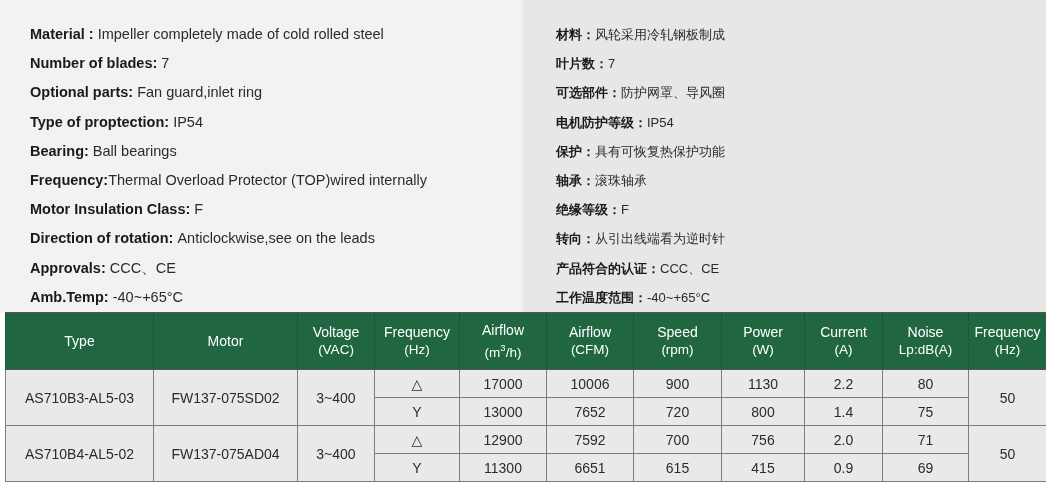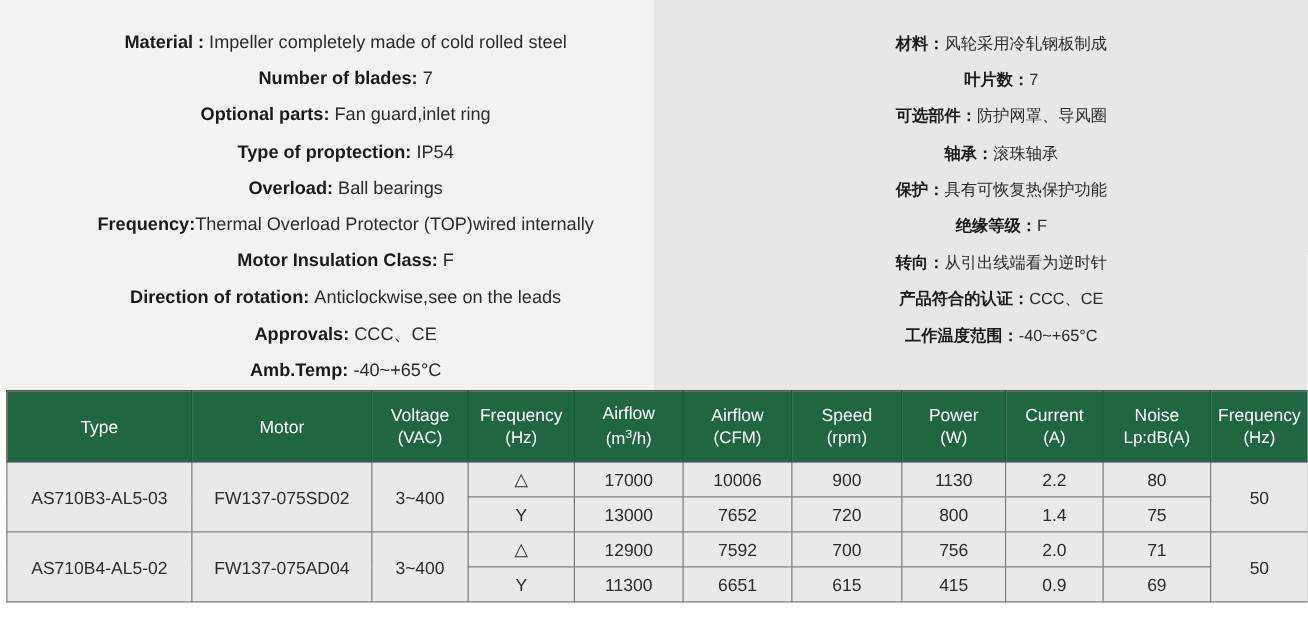--- a/index.html
+++ b/index.html
@@ -10,21 +10,21 @@
     -webkit-font-smoothing:antialiased;
     overflow:hidden;
   }
   .page{position:relative;width:1046px;height:499px;}
 
   
   .spec-area{
     position:absolute;left:0;top:0;width:1046px;height:313px;
     display:flex;
   }
-  .spec-panel{height:100%;box-sizing:border-box;text-align:center;}
+  .spec-panel{height:100%;box-sizing:border-box;}
   .spec-panel.en{width:523px;background:#f2f2f2;padding:20px 0 0 30px;}
   .spec-panel.zh{width:523px;background:#e7e7e7;padding:20px 0 0 33px;}
 
   .spec-line{
     font-size:14.5px;
     color:#2b2b2b;
     line-height:29.2px;
     white-space:nowrap;
   }
   .spec-panel.zh .spec-line{
@@ -79,33 +79,34 @@
 
 <div class="page">
 
   <div class="spec-area">
 
     <div class="spec-panel en" id="panel-en">
         <div class="spec-line"><span class="spec-key">Material</span><span class="spec-key"> : </span><span class="spec-val">Impeller completely made of cold rolled steel</span></div>
         <div class="spec-line"><span class="spec-key">Number of blades</span><span class="spec-key">: </span><span class="spec-val">7</span></div>
         <div class="spec-line"><span class="spec-key">Optional parts</span><span class="spec-key">: </span><span class="spec-val">Fan guard,inlet ring</span></div>
         <div class="spec-line"><span class="spec-key">Type of proptection</span><span class="spec-key">: </span><span class="spec-val">IP54</span></div>
-        <div class="spec-line"><span class="spec-key">Overload</span><span class="spec-key">: </span><span class="spec-val">Ball bearings</span></div>
+        <div class="spec-line"><span class="spec-key">Bearing</span><span class="spec-key">: </span><span class="spec-val">Ball bearings</span></div>
         <div class="spec-line"><span class="spec-key">Frequency</span><span class="spec-key">:</span><span class="spec-val">Thermal Overload Protector (TOP)wired internally</span></div>
         <div class="spec-line"><span class="spec-key">Motor Insulation Class</span><span class="spec-key">: </span><span class="spec-val">F</span></div>
         <div class="spec-line"><span class="spec-key">Direction of rotation</span><span class="spec-key">: </span><span class="spec-val">Anticlockwise,see on the leads</span></div>
         <div class="spec-line"><span class="spec-key">Approvals</span><span class="spec-key">: </span><span class="spec-val">CCC、CE</span></div>
         <div class="spec-line"><span class="spec-key">Amb.Temp</span><span class="spec-key">:  </span><span class="spec-val">-40~+65°C</span></div>
       </div>
     <div class="spec-panel zh" id="panel-zh">
         <div class="spec-line"><span class="spec-key">材料</span><span class="spec-key">：</span><span class="spec-val">风轮采用冷轧钢板制成</span></div>
         <div class="spec-line"><span class="spec-key">叶片数</span><span class="spec-key">：</span><span class="spec-val">7</span></div>
         <div class="spec-line"><span class="spec-key">可选部件</span><span class="spec-key">：</span><span class="spec-val">防护网罩、导风圈</span></div>
+        <div class="spec-line"><span class="spec-key">电机防护等级</span><span class="spec-key">：</span><span class="spec-val">IP54</span></div>
+        <div class="spec-line"><span class="spec-key">保护</span><span class="spec-key">：</span><span class="spec-val">具有可恢复热保护功能</span></div>
         <div class="spec-line"><span class="spec-key">轴承</span><span class="spec-key">：</span><span class="spec-val">滚珠轴承</span></div>
-        <div class="spec-line"><span class="spec-key">保护</span><span class="spec-key">：</span><span class="spec-val">具有可恢复热保护功能</span></div>
         <div class="spec-line"><span class="spec-key">绝缘等级</span><span class="spec-key">：</span><span class="spec-val">F</span></div>
         <div class="spec-line"><span class="spec-key">转向</span><span class="spec-key">：</span><span class="spec-val">从引出线端看为逆时针</span></div>
         <div class="spec-line"><span class="spec-key">产品符合的认证</span><span class="spec-key">：</span><span class="spec-val">CCC、CE</span></div>
         <div class="spec-line"><span class="spec-key">工作温度范围</span><span class="spec-key">：</span><span class="spec-val">-40~+65°C</span></div>
       </div>
 
   </div>
 
   <div class="table-wrap">
     <table class="spec-table">

